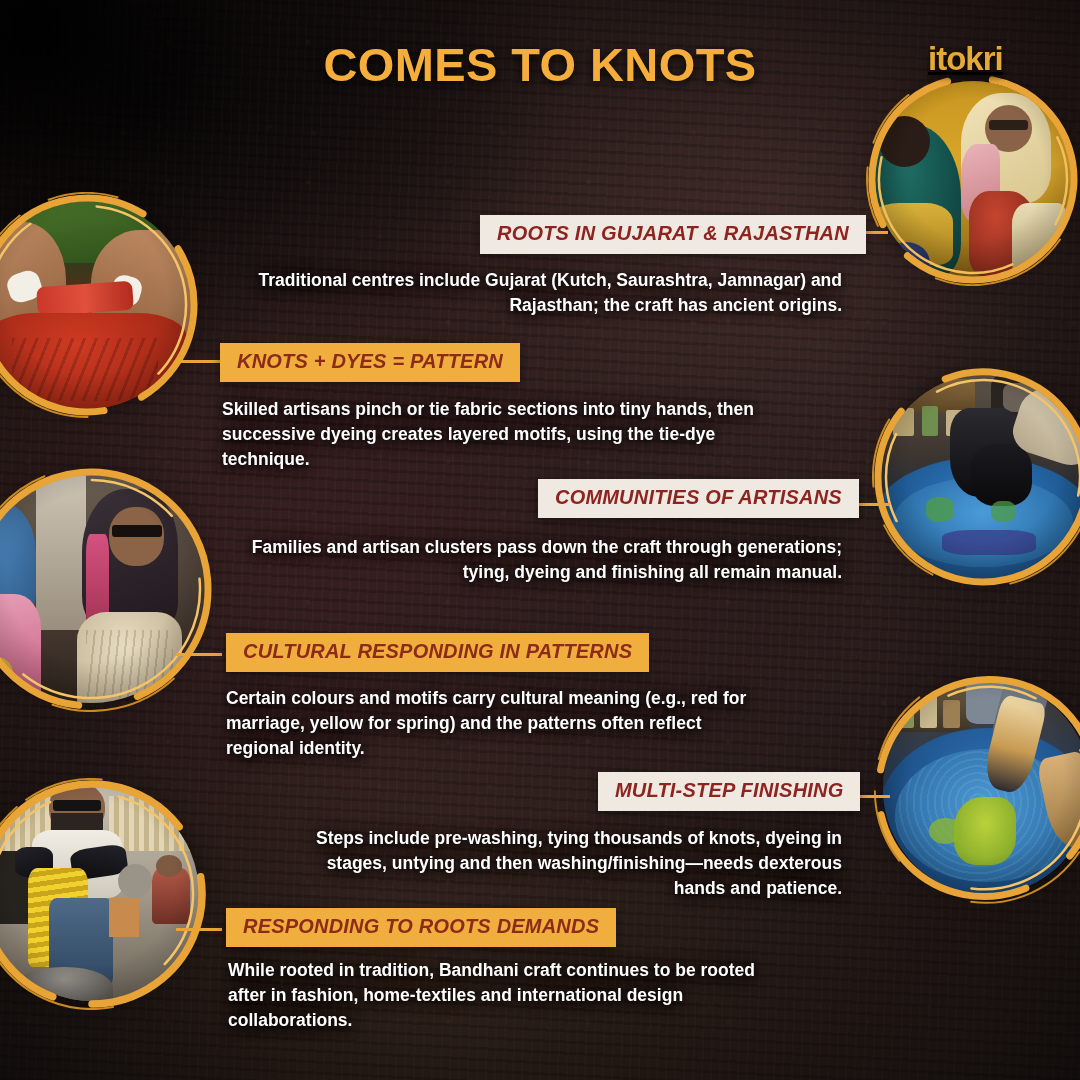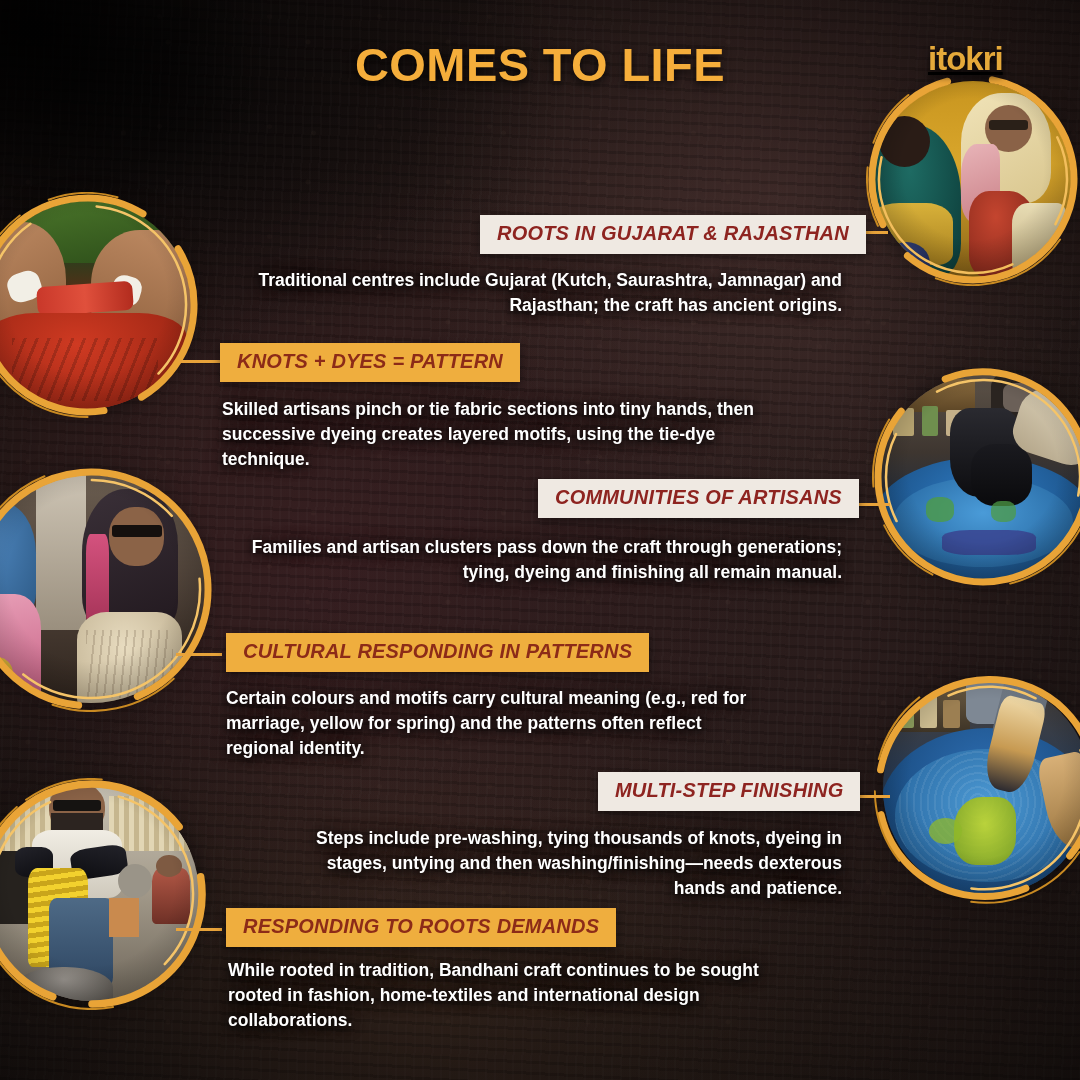--- a/index.html
+++ b/index.html
@@ -114,21 +114,21 @@
 
 <div id="bg">
   <div class="bg-layer bgA"></div>
   <div class="bg-layer bgB"></div>
   <div class="bg-layer bgC"></div>
   <div class="bg-darktop"></div>
   <div class="bg-vignette"></div>
 </div>
 
 <div id="title">
-  <span class="l2">COMES TO LIFE</span>
+  <span class="l2">COMES TO KNOTS</span>
 </div>
 
 <div id="logo">
   <div class="lg-txt">itokri</div>
 </div>
 
 <div class="medal" style="left:866px; top:72px; width:214px; height:214px;">
   <div class="photo">
     <div class="sc" style="background:linear-gradient(180deg,#C8951F 0%,#D9A62B 42%,#8A6418 100%);"></div>
     <div class="p" style="left:-8%;top:22%;width:52%;height:78%;background:radial-gradient(ellipse at 50% 30%,#1e6b63,#0c3b38);border-radius:48% 48% 22% 22%;"></div>
@@ -286,13 +286,13 @@
 <div class="conn" style="left:176px; top:653px; width:46px;"></div>
 <div class="pill amber" style="left:226px; top:633px;">CULTURAL RESPONDING IN PATTERNS</div>
 <div class="body-txt ta-l" style="left:226px; top:686px; width:546px;">Certain colours and motifs carry cultural meaning (e.g., red for marriage, yellow for spring) and the patterns often reflect regional identity.</div>
 
 <div class="conn" style="left:838px; top:795px; width:52px;"></div>
 <div class="pill cream" style="left:598px; top:772px;">MULTI-STEP FINISHING</div>
 <div class="body-txt ta-r" style="left:298px; top:826px; width:544px;">Steps include pre-washing, tying thousands of knots, dyeing in stages, untying and then washing/finishing—needs dexterous hands and patience.</div>
 
 <div class="conn" style="left:176px; top:928px; width:46px;"></div>
 <div class="pill amber" style="left:226px; top:908px;">RESPONDING TO ROOTS DEMANDS</div>
-<div class="body-txt ta-l" style="left:228px; top:958px; width:560px;">While rooted in tradition, Bandhani craft continues to be sought rooted in fashion, home-textiles and international design collaborations.</div>
+<div class="body-txt ta-l" style="left:228px; top:958px; width:560px;">While rooted in tradition, Bandhani craft continues to be rooted after in fashion, home-textiles and international design collaborations.</div>
 
 </body></html>

